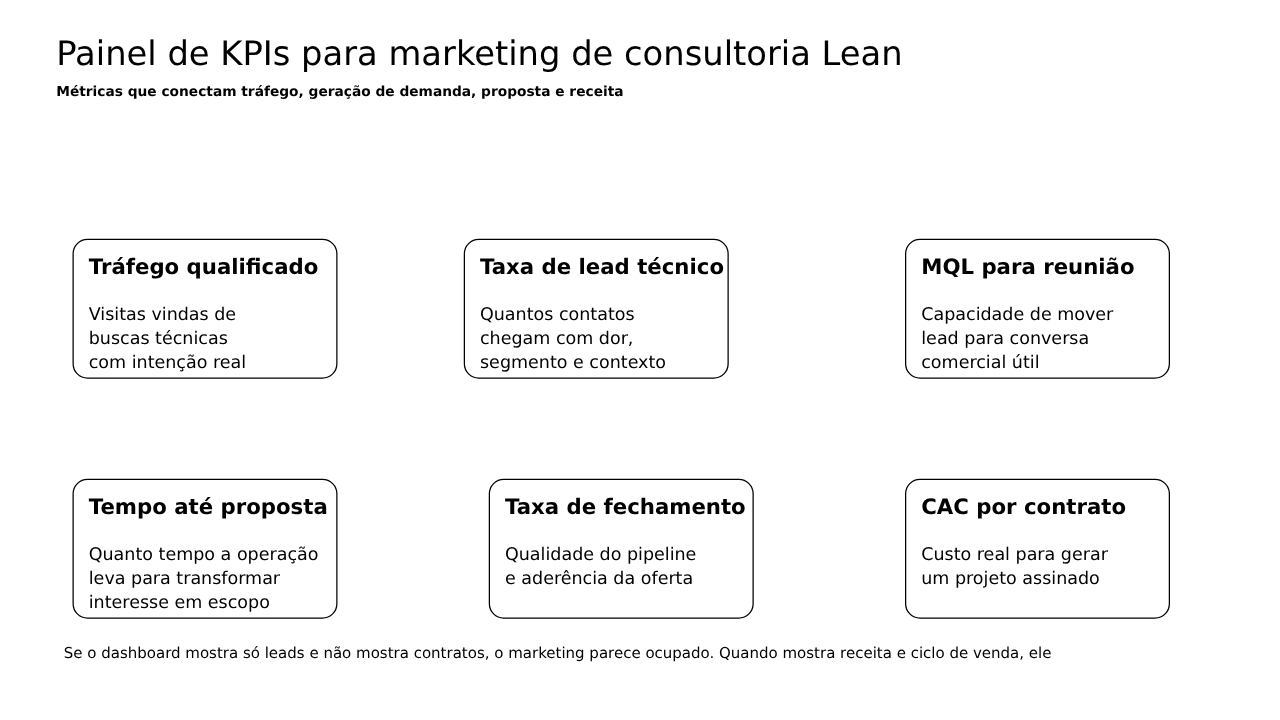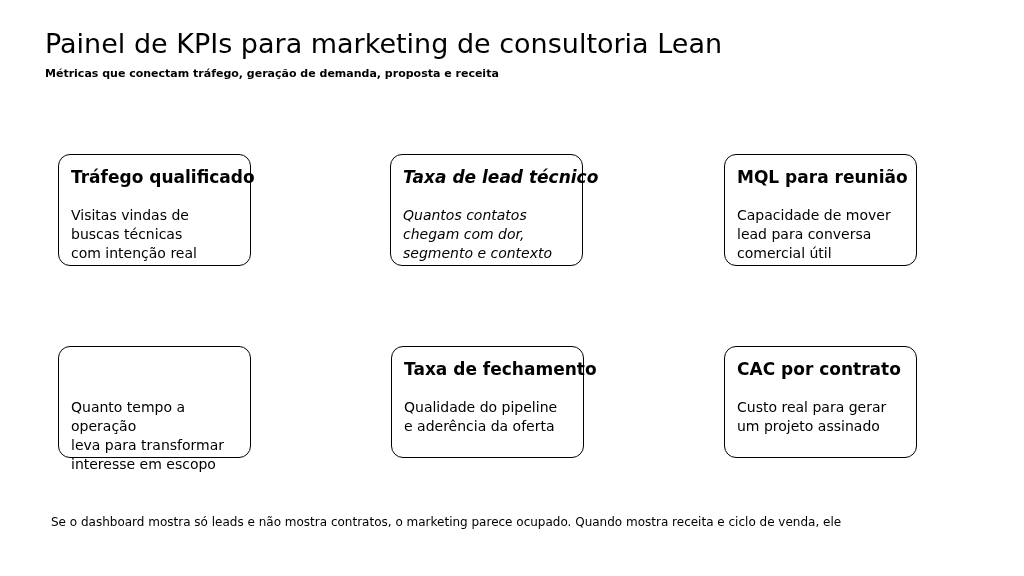--- a/index.html
+++ b/index.html
@@ -1,48 +1,49 @@
 <!DOCTYPE html>
 <html><head>
 <meta charset="utf-8">
 <style>
   html, body { margin:0; padding:0; }
   body { width:1024px; height:576px; background:#ffffff; position:relative; overflow:hidden; font-family:"DejaVu Sans", sans-serif; color:#000; }
   .title { position:absolute; left:45px; top:28px; font-size:27px; font-weight:normal; white-space:nowrap; letter-spacing:0; }
   .subtitle { position:absolute; left:45px; top:67px; font-size:11px; font-weight:bold; white-space:nowrap; }
-  .card { position:absolute; width:193px; height:112px; border:1.6px solid #000; border-radius:12px; box-sizing:border-box; background:#fff; }
+  .card { position:absolute; width:212px; height:112px; border:1.6px solid #000; border-radius:12px; box-sizing:border-box; background:#fff;margin-top:37px; }
   .card-title { position:absolute; left:12px; top:12px; font-size:17px; font-weight:bold; white-space:nowrap; }
   .card-desc { position:absolute; left:12px; top:51px; font-size:14px; line-height:19px; white-space:pre-line; }
   .footer { position:absolute; left:51px; top:515px; font-size:12px; white-space:nowrap; }
 </style>
 </head>
 <body>
 
 <div class="title">Painel de KPIs para marketing de consultoria Lean</div>
 <div class="subtitle">Métricas que conectam tráfego, geração de demanda, proposta e receita</div>
 
 <div class="card" style="left:58px; top:154px;">
   <div class="card-title">Tráfego qualificado</div>
   <div class="card-desc">Visitas vindas de
 buscas técnicas
 com intenção real</div>
 </div>
-<div class="card" style="left:390px; top:154px;font-style:italic;">
+<div class="card" style="left:371px; top:154px;">
   <div class="card-title">Taxa de lead técnico</div>
   <div class="card-desc">Quantos contatos
 chegam com dor,
 segmento e contexto</div>
 </div>
 <div class="card" style="left:724px; top:154px;">
   <div class="card-title">MQL para reunião</div>
   <div class="card-desc">Capacidade de mover
 lead para conversa
 comercial útil</div>
 </div>
 <div class="card" style="left:58px; top:346px;">
+  <div class="card-title">Tempo até proposta</div>
   <div class="card-desc">Quanto tempo a operação
 leva para transformar
 interesse em escopo</div>
 </div>
 <div class="card" style="left:391px; top:346px;">
   <div class="card-title">Taxa de fechamento</div>
   <div class="card-desc">Qualidade do pipeline
 e aderência da oferta</div>
 </div>
 <div class="card" style="left:724px; top:346px;padding-left:44px;">

